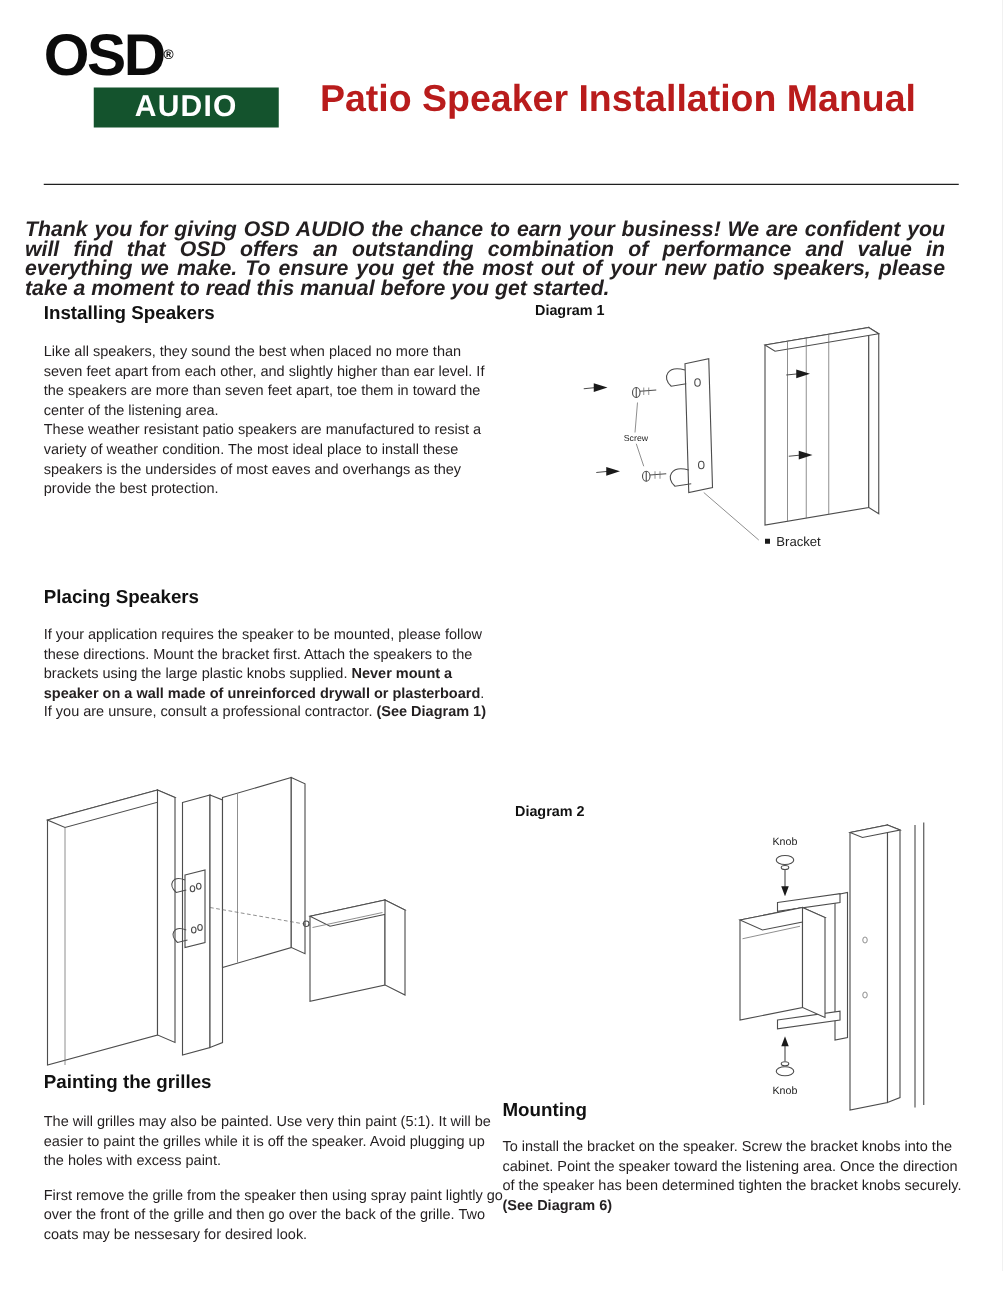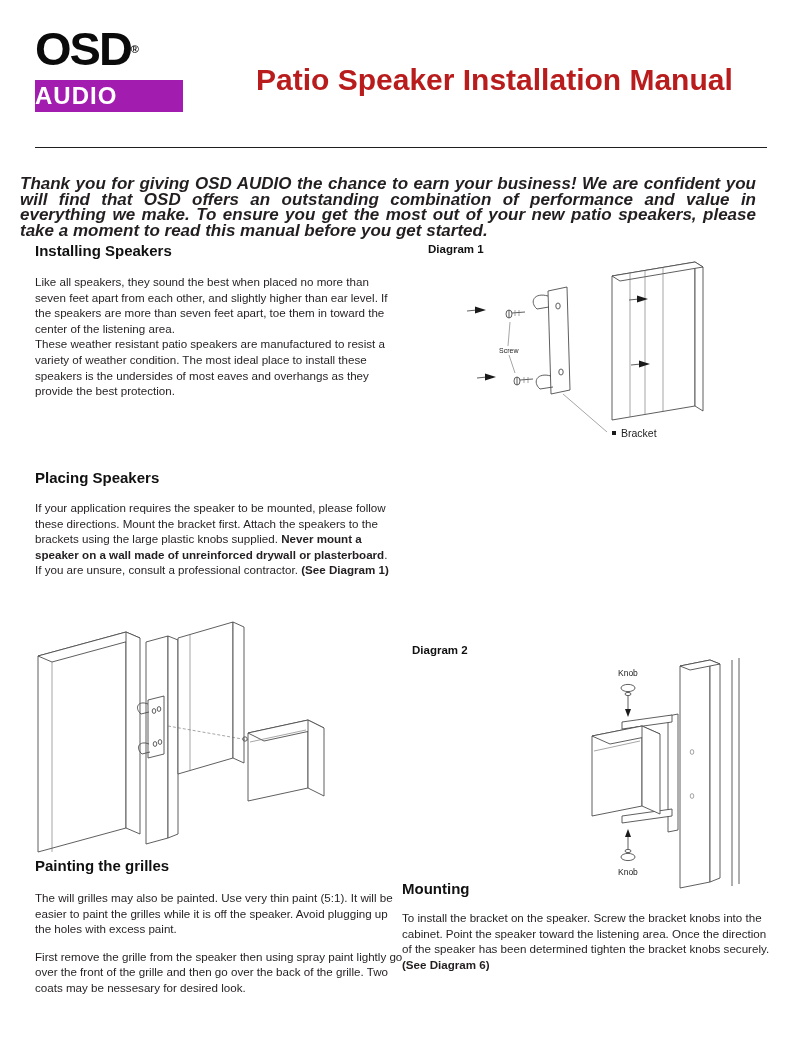--- a/index.html
+++ b/index.html
@@ -6,28 +6,28 @@
   .page{
     position:relative;width:802px;height:1037px;margin:0 auto;
     background:#ffffff;overflow:hidden;
     font-family:"Liberation Sans","DejaVu Sans",sans-serif;
     color:#231f20;
   }
   .abs{position:absolute;}
   
   .logo{left:35px;top:20px;width:150px;}
   .logo-osd{
-    font-weight:800;font-size:47px;line-height:58px;letter-spacing:-2px;
+    font-weight:800;font-size:47px;line-height:48px;letter-spacing:-2px;
     color:#0b0b0b;white-space:nowrap;
   }
   .logo-reg{font-size:11px;vertical-align:top;letter-spacing:0;font-weight:700;}
   .logo-audio{
-    margin-top:2px;background:#a21caf;color:#ffffff;
+    margin-top:2px;background:#14532d;color:#ffffff;
     font-weight:800;font-size:24px;line-height:32px;height:32px;
-    letter-spacing:1px;width:148px;
+    text-align:center;letter-spacing:1px;width:148px;margin-left:40px;
   }
   
   .doc-title{
     left:256px;top:63px;width:470px;
     font-size:30px;font-weight:700;color:#b91c1c;letter-spacing:0;
     white-space:nowrap;
   }
   .rule{left:35px;top:147px;width:732px;height:1px;background:#1f1f1f;}
   
   .intro{

